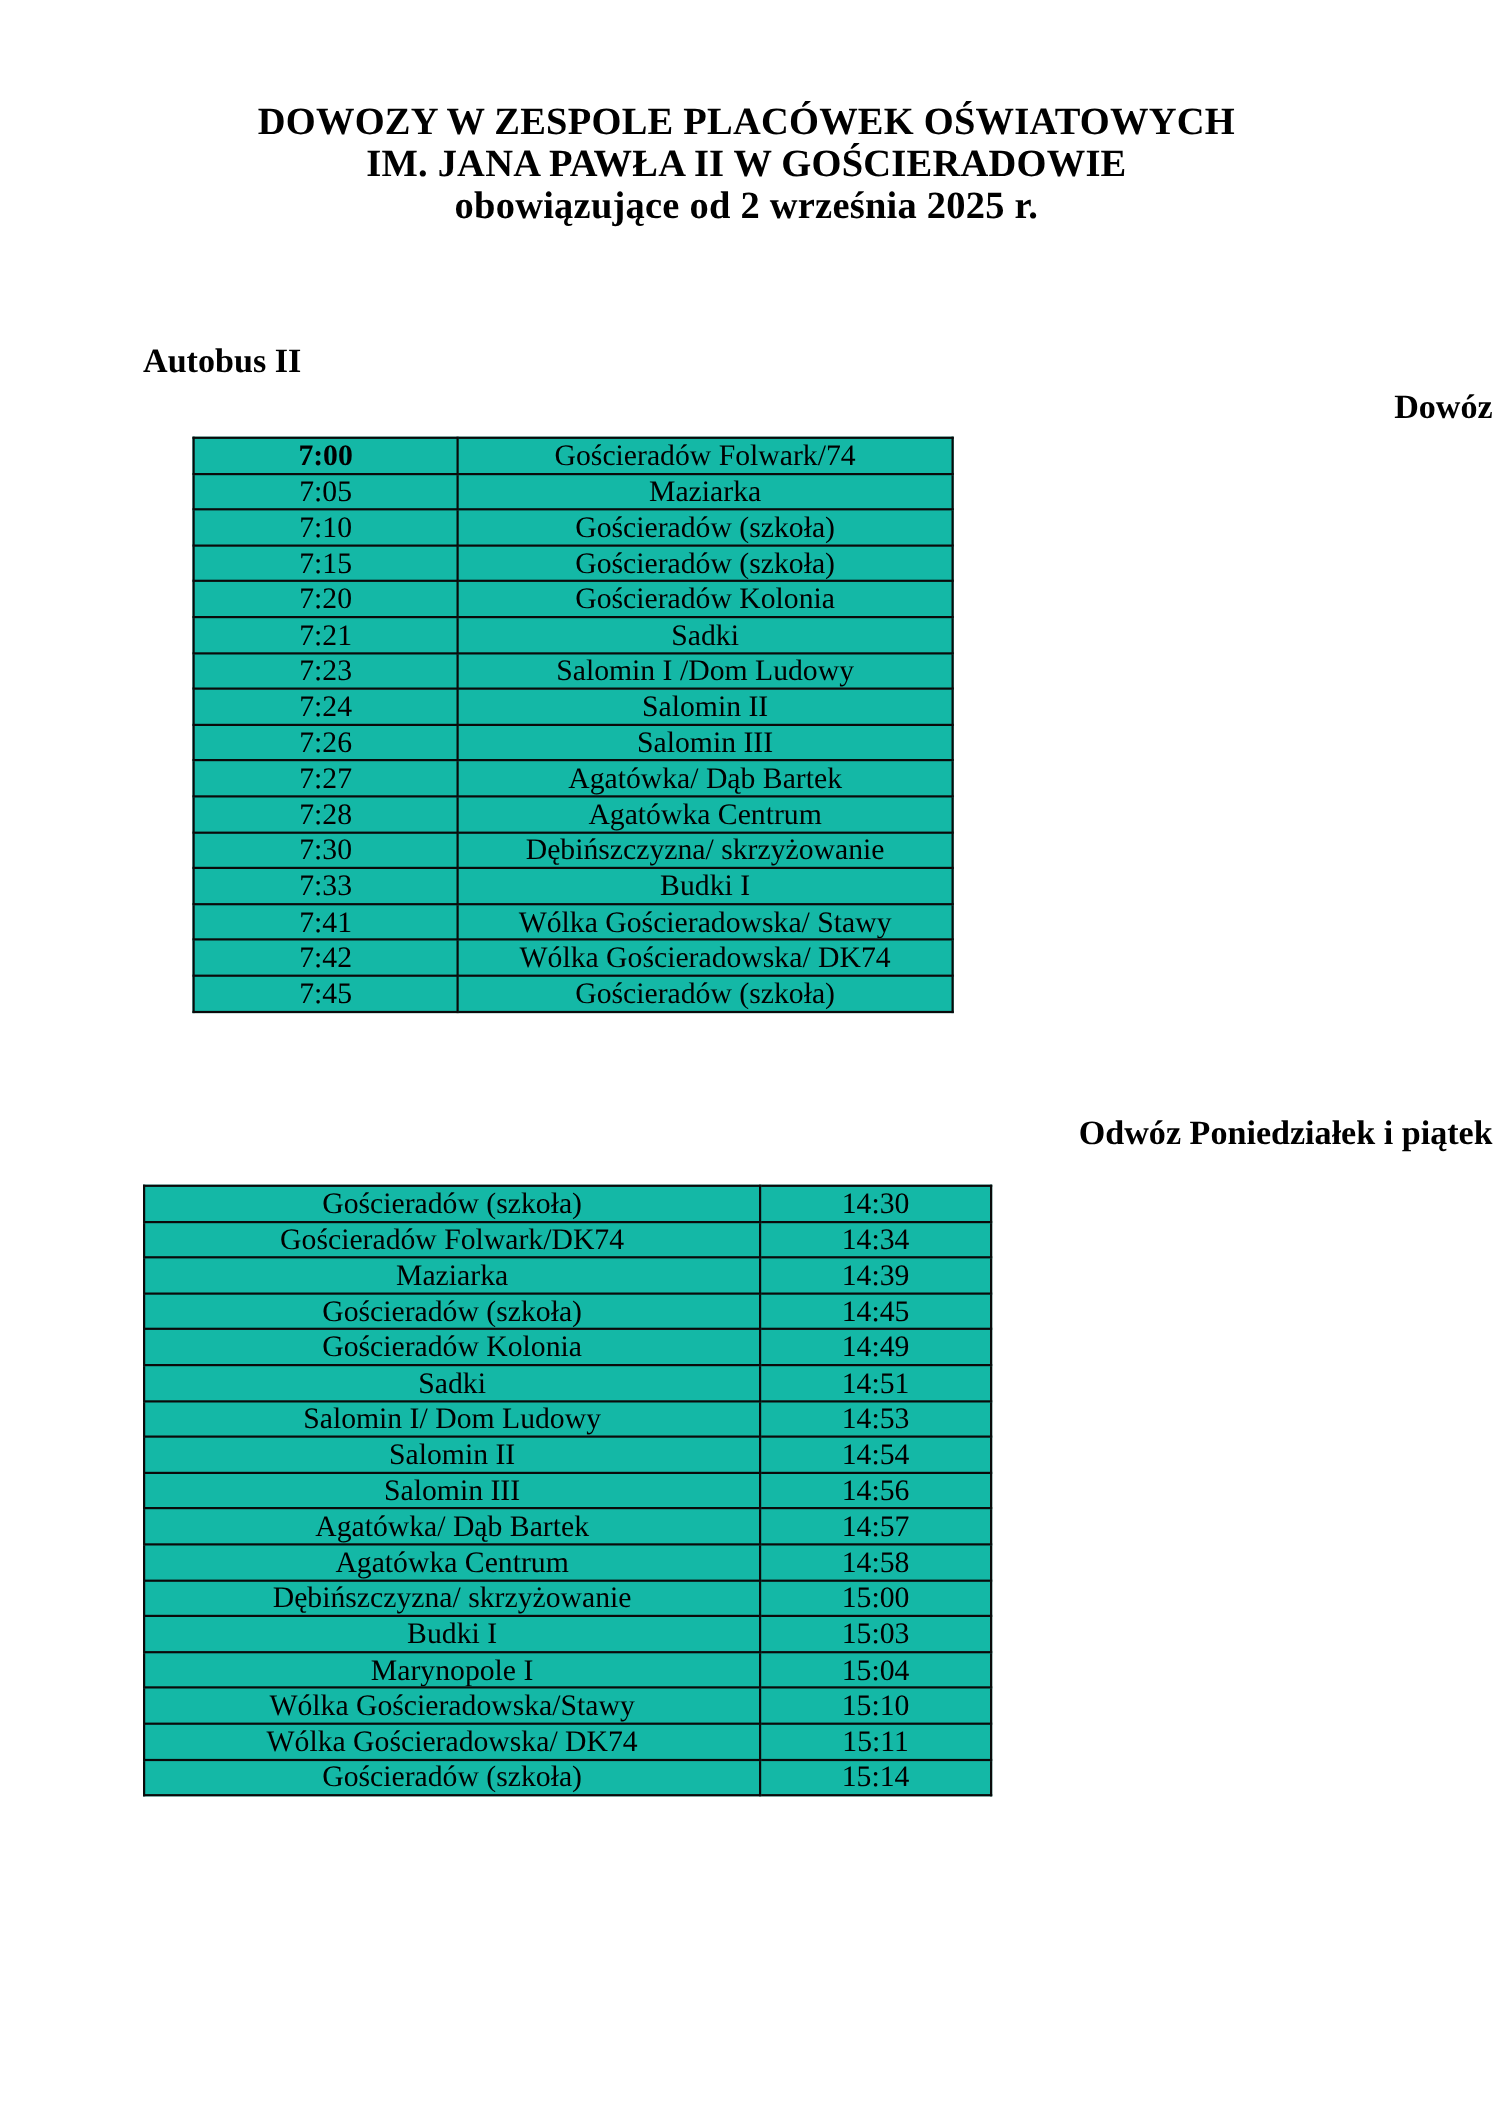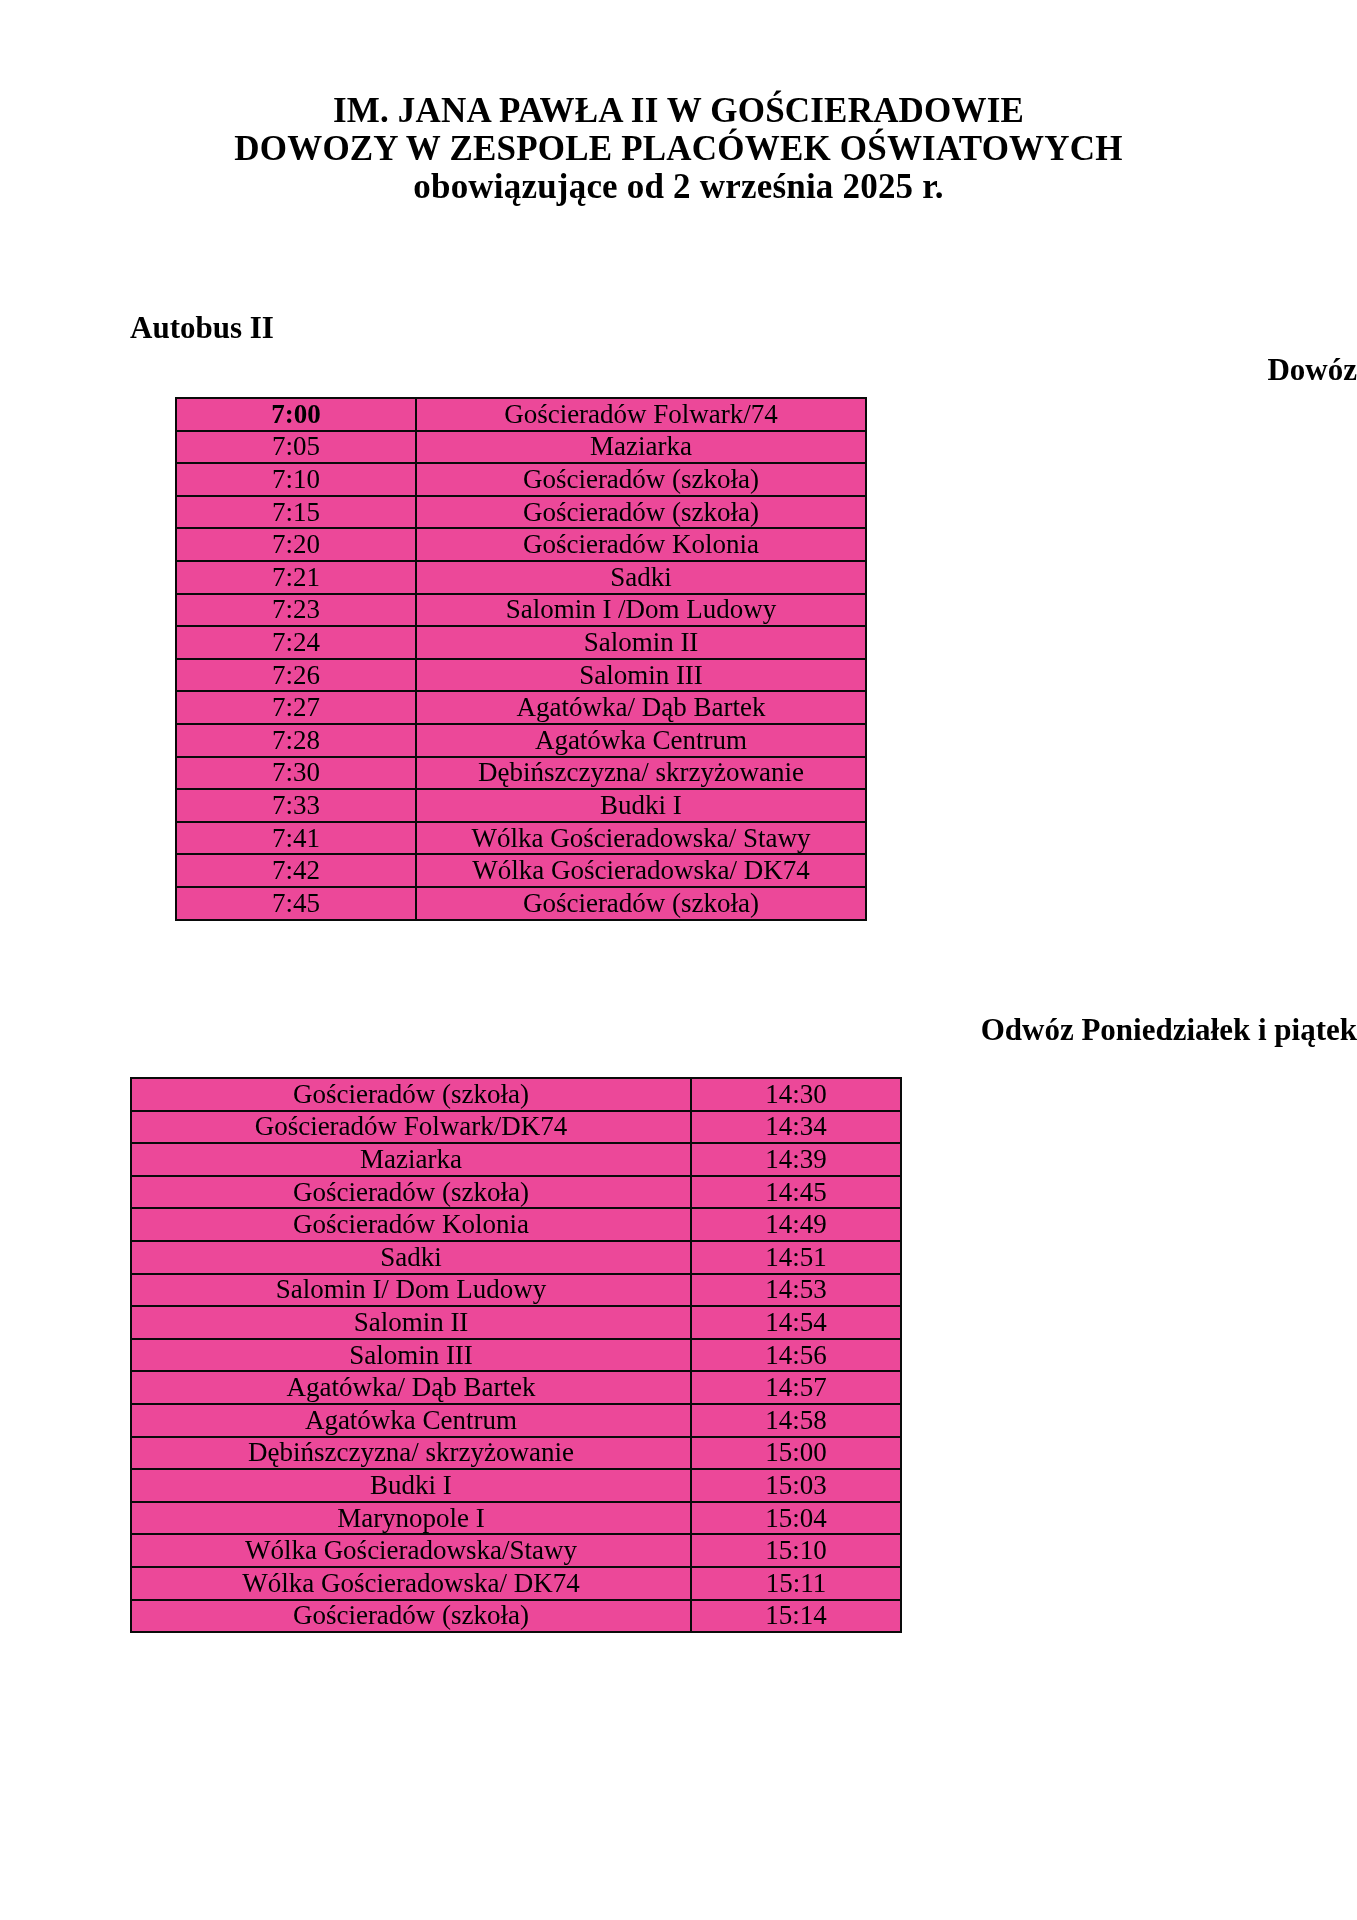--- a/index.html
+++ b/index.html
@@ -44,21 +44,21 @@
     font-size: 31px;
     line-height: 36px;
   }
   #dowoz-heading { top: 352px; }
   #odwoz-heading { top: 1012px; }
 
   table.timetable {
     position: absolute;
     border-collapse: collapse;
     table-layout: fixed;
-    background: #ec4899;
+    background: #14b8a6;
   }
   table.timetable td {
     border: 2px solid #0a0a0a;
     text-align: center;
     vertical-align: middle;
     font-size: 27px;
     line-height: 29px;
     height: 30.6px;
     padding: 0 4px;
     overflow: hidden;
@@ -79,22 +79,22 @@
   }
   #odwoz-table col.c-stop { width: 560px; }
   #odwoz-table col.c-time { width: 210px; }
 </style>
 </head>
 <body>
 
 <div class="page">
 
   <div class="doc-title">
+    <div>DOWOZY W ZESPOLE PLACÓWEK OŚWIATOWYCH</div>
     <div>IM. JANA PAWŁA II W GOŚCIERADOWIE</div>
-    <div>DOWOZY W ZESPOLE PLACÓWEK OŚWIATOWYCH</div>
     <div>obowiązujące od 2 września 2025 r.</div>
   </div>
 
   <div class="bus-label">Autobus II</div>
 
   <div class="section-heading" id="dowoz-heading">Dowóz</div>
 
   <table class="timetable" id="dowoz-table">
     <colgroup>
       <col class="c-time">

